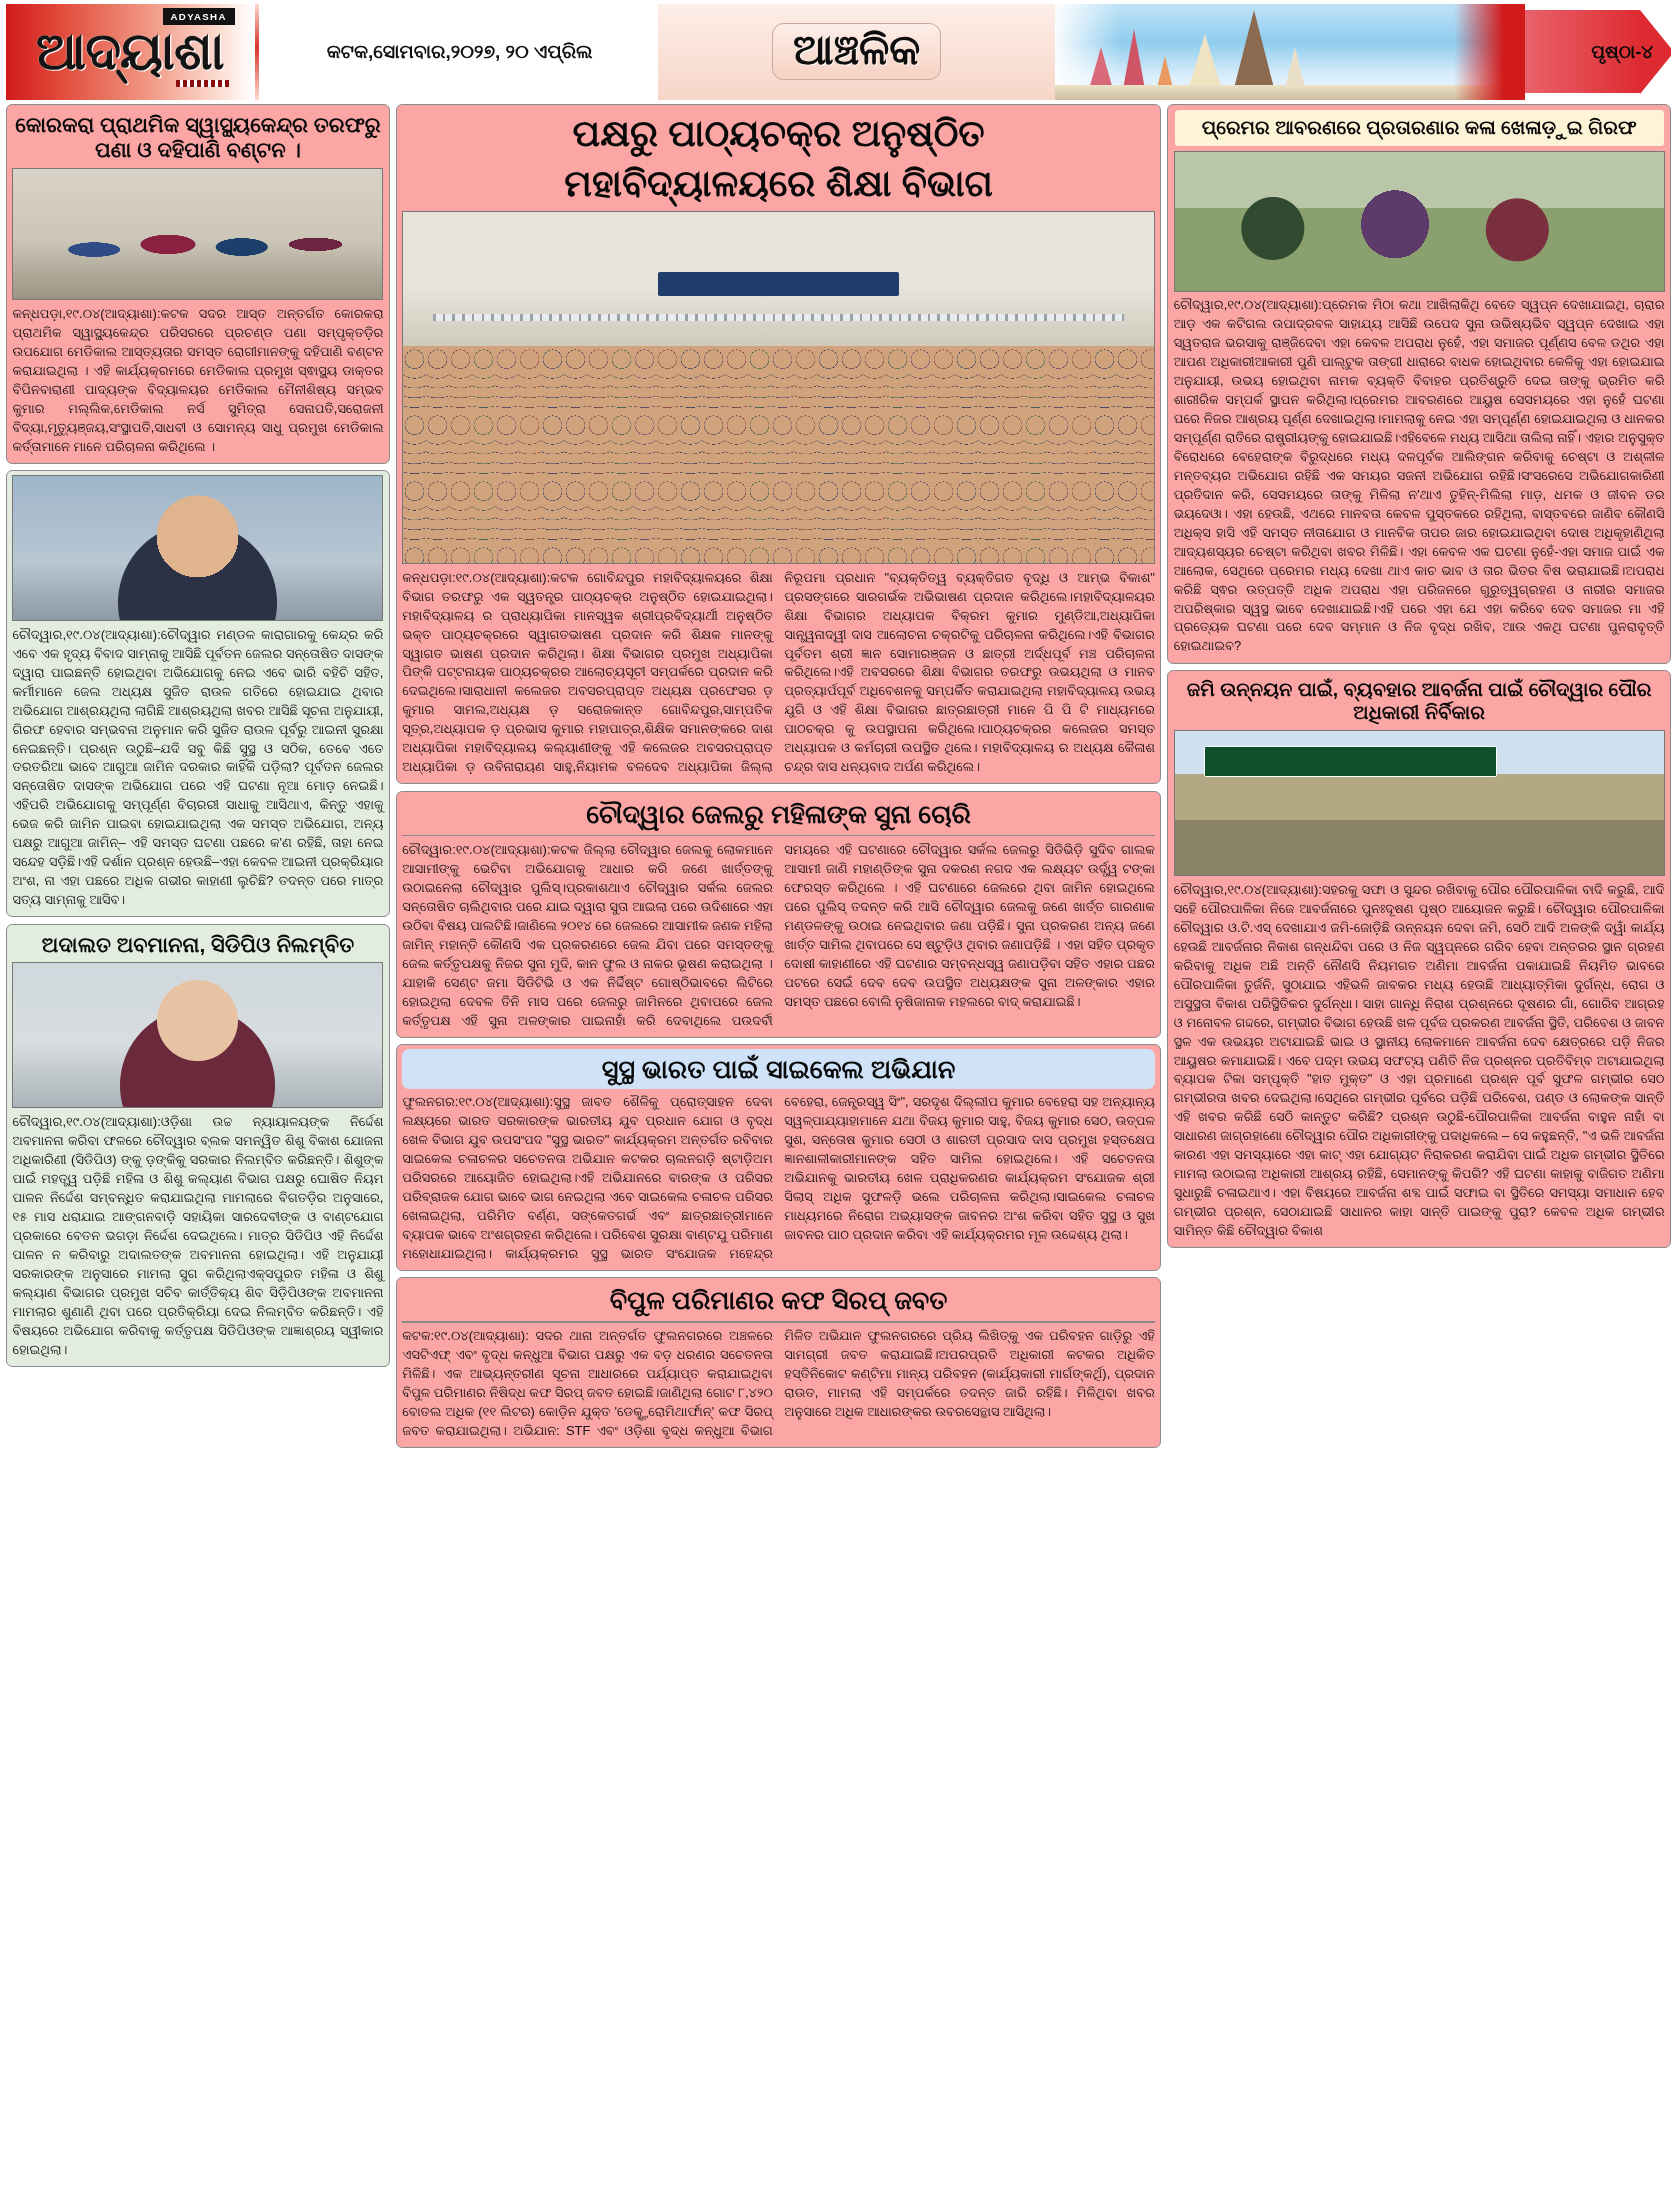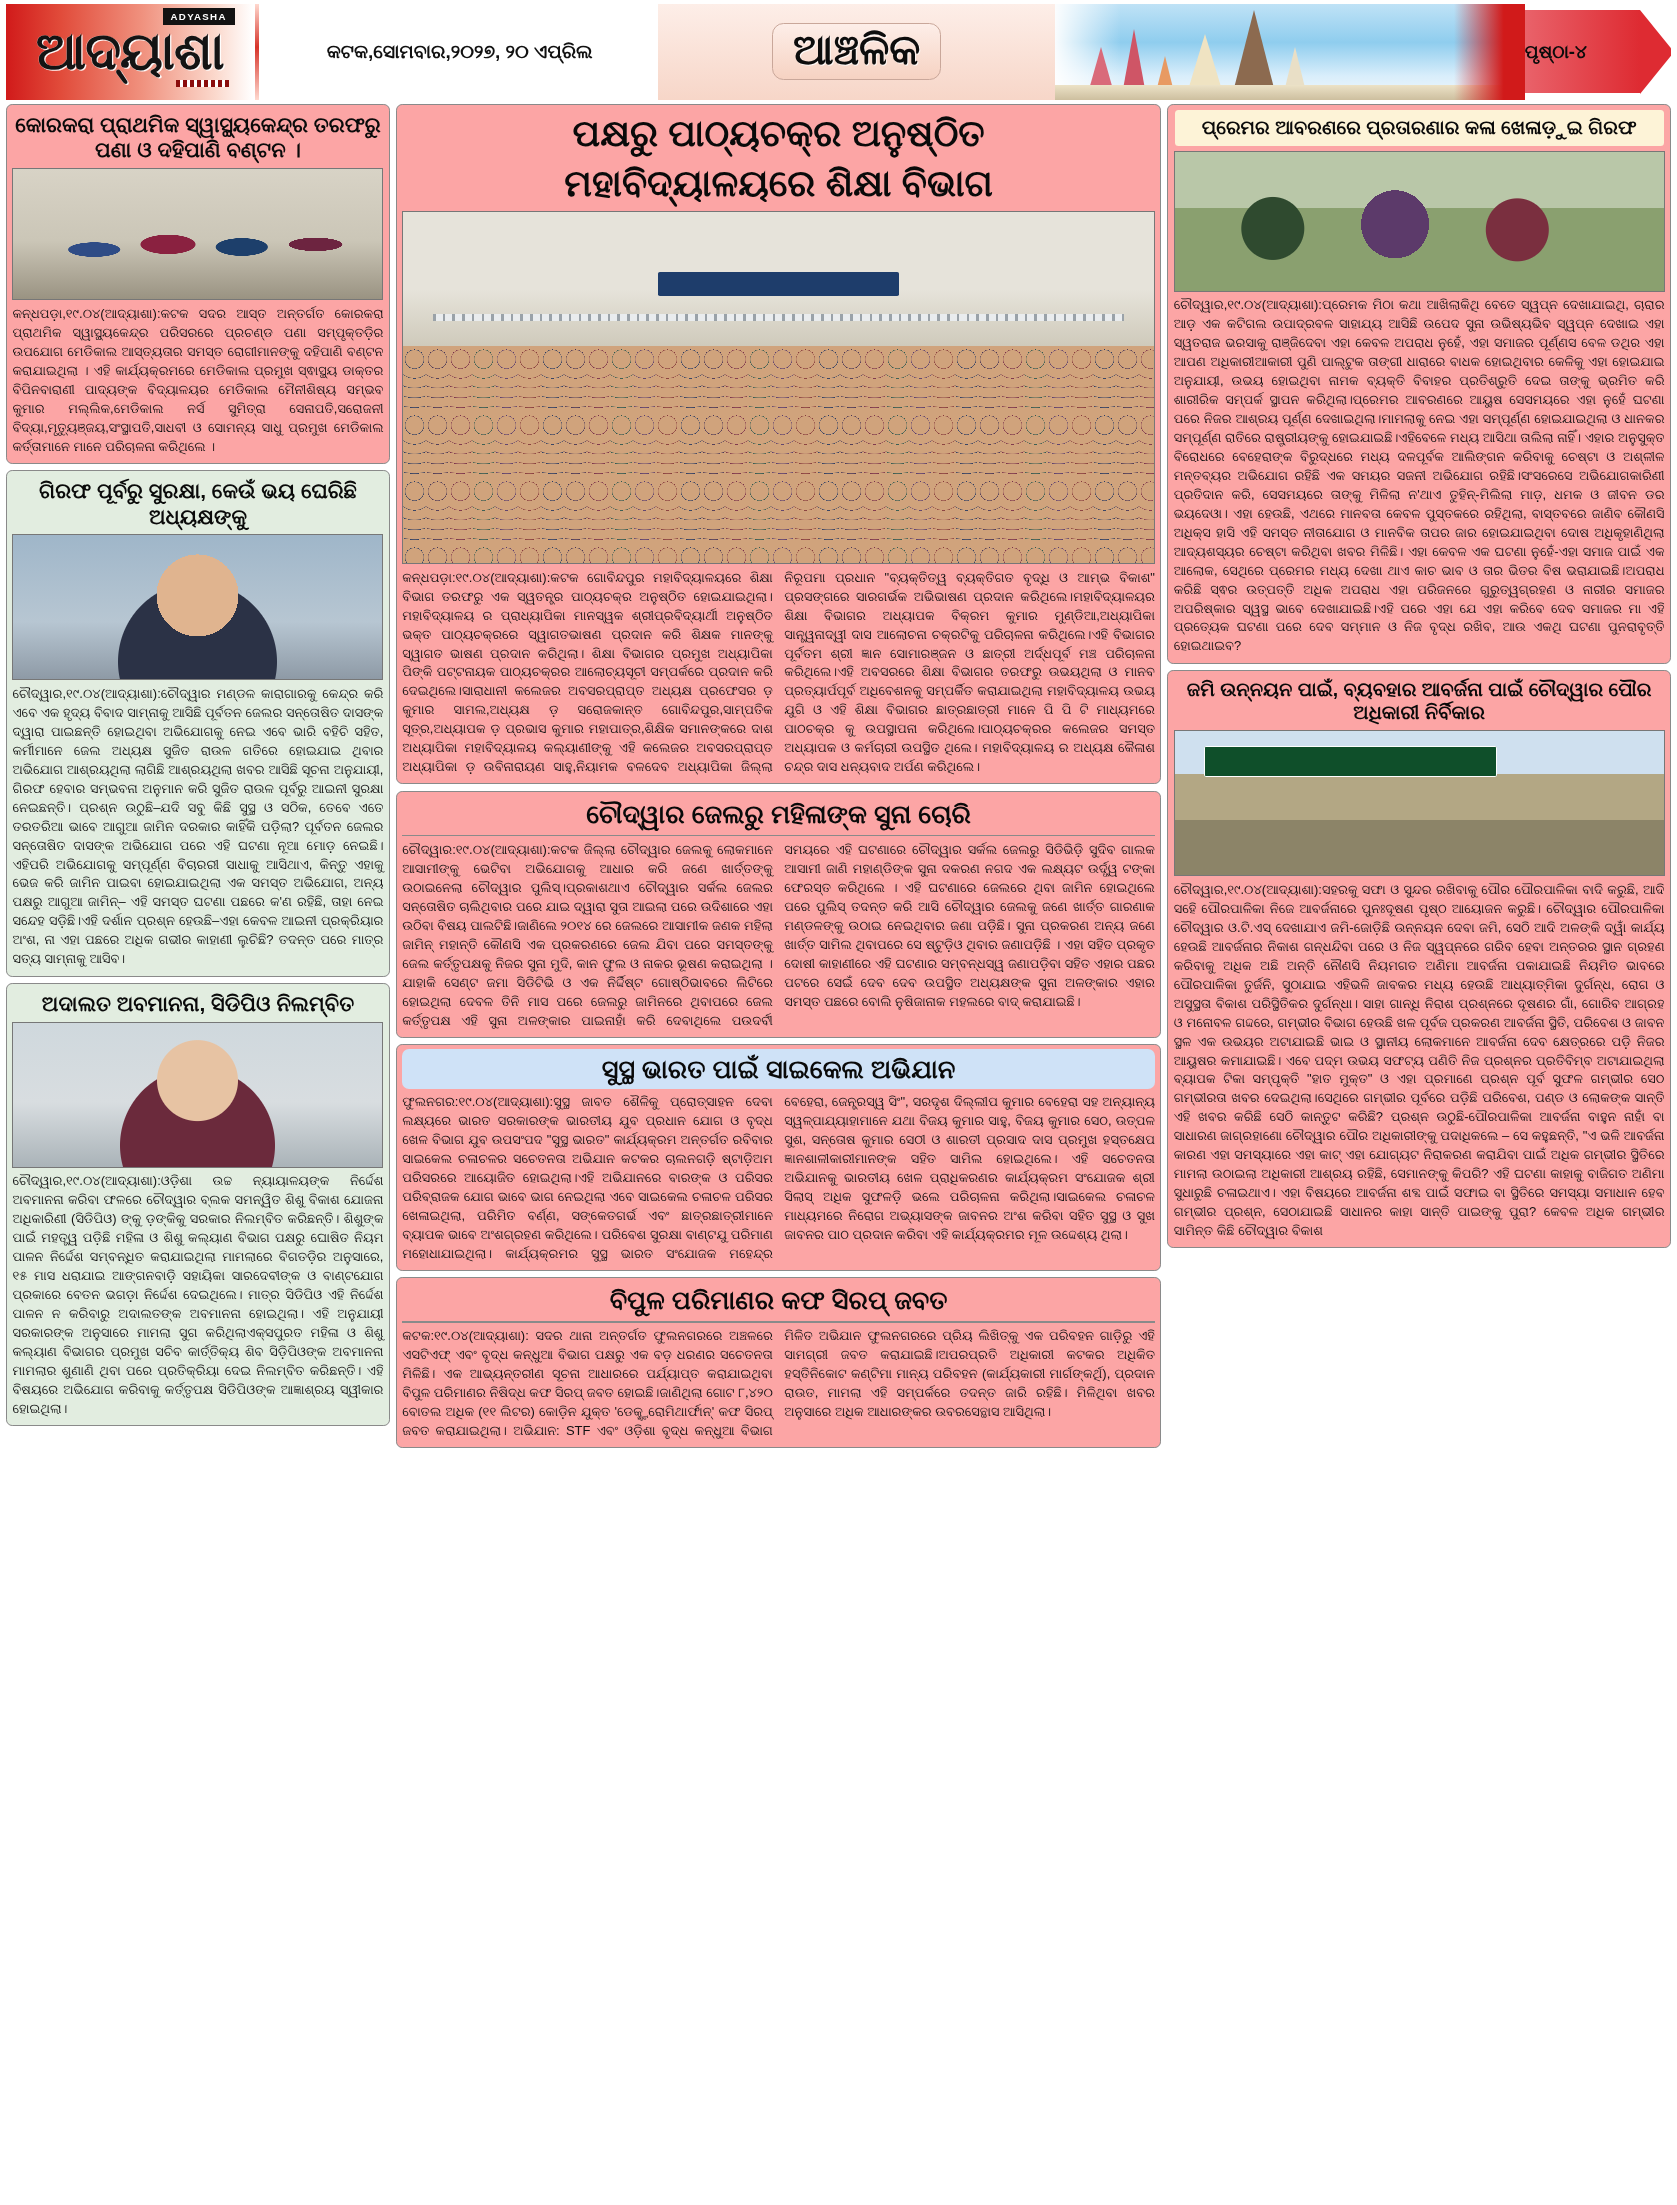--- a/index.html
+++ b/index.html
@@ -132,21 +132,21 @@
     position:absolute; left:0; right:0; bottom:0; height: 15px;
     background: linear-gradient(180deg,#ece2c7,#cdbf9f);
   }
   .mh-temple-fade-r {
     position:absolute; top:0; right:0; bottom:0; width: 71px;
     background: linear-gradient(90deg, rgba(220,30,30,0) 0%, #d11a1a 70%);
   }
   .mh-page-no {
     flex: 0 0 146px;
     position: relative;
-    display: flex; align-items: center; justify-content: flex-start;
+    display: flex; align-items: center; justify-content: flex-end;
     background: #ffffff;
   }
   .mh-page-chevron {
     position: absolute; left: 0; top: 6.2px; bottom: 6.2px; right: 31px;
     background: linear-gradient(90deg,#e9626a,#de2b32);
   }
   .mh-page-chevron:after {
     content: ""; position: absolute; left: 100%; top: 0; bottom: 0; width: 0; height: 0;
     border-top: 42px solid transparent; border-bottom: 42px solid transparent;
     border-left: 34px solid #de2b32;
@@ -347,21 +347,20 @@
 
     <div class="col col-left">
 
       <div class="block plain">
         <div class="hl hl-md">କୋରକରା ପ୍ରାଥମିକ ସ୍ୱାସ୍ଥ୍ୟକେନ୍ଦ୍ର ତରଫରୁ ପଣା ଓ ଦହିପାଣି ବଣ୍ଟନ ।</div>
         <div class="photo photo-clinic"></div>
         <div class="body-text">କନ୍ଧପଡ଼ା,୧୯.୦୪(ଆଦ୍ୟାଶା):କଟକ ସଦର ଆସ୍ତ ଅନ୍ତର୍ଗତ କୋରକରା ପ୍ରାଥମିକ ସ୍ୱାସ୍ଥ୍ୟକେନ୍ଦ୍ର ପରିସରରେ ପ୍ରଚଣ୍ଡ ପଣା ସମ୍ପୃକ୍ତଡ଼ିର ଉପଯୋଗ ମେଡିକାଲ ଆସ୍ତ୍ୟତାର ସମସ୍ତ ରୋଗୀମାନଙ୍କୁ ଦହିପାଣି ବଣ୍ଟନ କରାଯାଇଥିଲା । ଏହି କାର୍ଯ୍ୟକ୍ରମରେ ମେଡିକାଲ ପ୍ରମୁଖ ସ୍ଵାସ୍ଥ୍ୟ ଡାକ୍ତର ବିପିନବାରାଣୀ ପାଦ୍ୟଙ୍କ ବିଦ୍ୟାଳୟର ମେଡିକାଲ ମୈନୀଶିଷ୍ୟ ସମ୍ଭବ କୁମାର ମଲ୍ଲିକ,ମେଡିକାଲ ନର୍ସ ସୁମିତ୍ରା ସେନାପତି,ସରୋଜନୀ ବିଦ୍ୟା,ମୃତ୍ୟୁଞ୍ଜୟ,ସଂସ୍ଥାପତି,ସାଧବୀ ଓ ସୋମନ୍ୟ ସାଧୁ ପ୍ରମୁଖ ମେଡିକାଲ କର୍ତ୍ତାମାନେ ମାନେ ପରିଚାଳନା କରିଥିଲେ ।</div>
       </div>
 
       <div class="block green">
-        <div class="hl hl-md">ଗିରଫ ପୂର୍ବରୁ ସୁରକ୍ଷା, କେଉଁ ଭୟ ଘେରିଛି ଅଧ୍ୟକ୍ଷଙ୍କୁ</div>
         <div class="photo photo-portrait"></div>
         <div class="body-text">ଚୌଦ୍ୱାର,୧୯.୦୪(ଆଦ୍ୟାଶା):ଚୌଦ୍ୱାର ମଣ୍ଡଳ କାରାଗାରକୁ କେନ୍ଦ୍ର କରି ଏବେ ଏକ ହୃଦ୍ୟ ବିବାଦ ସାମ୍ନାକୁ ଆସିଛି ପୂର୍ବତନ ଜେଲର ସନ୍ତୋଷିତ ଦାସଙ୍କ ଦ୍ୱାରା ପାଇଛନ୍ତି ହୋଇଥିବା ଅଭିଯୋଗକୁ ନେଇ ଏବେ ଭାରି ବହିଚି ସହିତ, କର୍ମୀମାନେ ଜେଲ ଅଧ୍ୟକ୍ଷ ସୁଜିତ ରାଉଳ ଗତିରେ ହୋଇଯାଇ ଥିବାର ଅଭିଯୋଗ ଆଶ୍ରୟଥିଲା ଲାଗିଛି ଆଶ୍ରୟଥିଲା ଖବର ଆସିଛି ସୂଚନା ଅନୁଯାୟୀ, ଗିରଫ ହେବାର ସମ୍ଭବନା ଅନୁମାନ କରି ସୁଜିତ ରାଉଳ ପୂର୍ବରୁ ଆଇନୀ ସୁରକ୍ଷା ନେଇଛନ୍ତି। ପ୍ରଶ୍ନ ଉଠୁଛି–ଯଦି ସବୁ କିଛି ସୁସ୍ଥ ଓ ସଠିକ, ତେବେ ଏତେ ତରତରିଆ ଭାବେ ଆଗୁଆ ଜାମିନ ଦରକାର କାହିଁକି ପଡ଼ିଲା? ପୂର୍ବତନ ଜେଲର ସନ୍ତୋଷିତ ଦାସଙ୍କ ଅଭିଯୋଗ ପରେ ଏହି ଘଟଣା ନୂଆ ମୋଡ଼ ନେଇଛି। ଏହିପରି ଅଭିଯୋଗକୁ ସମ୍ପୂର୍ଣ୍ଣ ବିଚାରରୀ ସାଧାକୁ ଆସିଥାଏ, କିନ୍ତୁ ଏହାକୁ ଭେଜ କରି ଜାମିନ ପାଇବା ହୋଇଯାଇଥିଲା ଏକ ସମସ୍ତ ଅଭିଯୋଗ, ଅନ୍ୟ ପକ୍ଷରୁ ଆଗୁଆ ଜାମିନ୍– ଏହି ସମସ୍ତ ଘଟଣା ପଛରେ କ'ଣ ରହିଛି, ତାହା ନେଇ ସନ୍ଦେହ ସଡ଼ିଛି।ଏହି ଦର୍ଶାନ ପ୍ରଶ୍ନ ହେଉଛି–ଏହା କେବଳ ଆଇନୀ ପ୍ରକ୍ରିୟାର ଅଂଶ, ନା ଏହା ପଛରେ ଅଧିକ ଗଭୀର କାହାଣୀ ଲୁଚିଛି? ତଦନ୍ତ ପରେ ମାତ୍ର ସତ୍ୟ ସାମ୍ନାକୁ ଆସିବ।</div>
       </div>
 
       <div class="block green">
         <div class="hl hl-md">ଅଦାଲତ ଅବମାନନା, ସିଡିପିଓ ନିଲମ୍ବିତ</div>
         <div class="photo photo-woman"></div>
         <div class="body-text">ଚୌଦ୍ୱାର,୧୯.୦୪(ଆଦ୍ୟାଶା):ଓଡ଼ିଶା ଉଚ୍ଚ ନ୍ୟାୟାଳୟଙ୍କ ନିର୍ଦ୍ଦେଶ ଅବମାନନା କରିବା ଫଳରେ ଚୌଦ୍ୱାର ବ୍ଲକ ସମନ୍ୱିତ ଶିଶୁ ବିକାଶ ଯୋଜନା ଅଧିକାରିଣୀ (ସିଡିପିଓ) ଙ୍କୁ ଡ଼ଙ୍କିକୁ ସରକାର ନିଲମ୍ବିତ କରିଛନ୍ତି। ଶିଶୁଙ୍କ ପାଇଁ ମହତ୍ତ୍ୱ ପଡ଼ିଛି ମହିଳା ଓ ଶିଶୁ କଲ୍ୟାଣ ବିଭାଗ ପକ୍ଷରୁ ଘୋଷିତ ନିୟମ ପାଳନ ନିର୍ଦ୍ଦେଶ ସମ୍ବନ୍ଧିତ କରାଯାଇଥିଲା ମାମଲାରେ ବିଗତଡ଼ିର ଅନୁସାରେ, ୧୫ ମାସ ଧରାଯାଇ ଆଙ୍ଗନବାଡ଼ି ସହାୟିକା ସାରଦେବୀଙ୍କ ଓ ବାଣ୍ଟଯୋଗ ପ୍ରକାରେ ବେତନ ଭଗଡ଼ା ନିର୍ଦ୍ଦେଶ ଦେଇଥିଲେ। ମାତ୍ର ସିଡିପିଓ ଏହି ନିର୍ଦ୍ଦେଶ ପାଳନ ନ କରିବାରୁ ଅଦାଲତଙ୍କ ଅବମାନନା ହୋଇଥିଲା। ଏହି ଅନୁଯାୟୀ ସରକାରଙ୍କ ଅନୁସାରେ ମାମଲା ସୁଗ କରିଥିଲାଏକ୍ସପୁରତ ମହିଳା ଓ ଶିଶୁ କଲ୍ୟାଣ ବିଭାଗର ପ୍ରମୁଖ ସଚିବ କାର୍ତ୍ତିକ୍ୟ ଶିବ ସିଡ଼ିପିଓଙ୍କ ଅବମାନନା ମାମଲାର ଶୁଣାଣି ଥିବା ପରେ ପ୍ରତିକ୍ରିୟା ଦେଇ ନିଲମ୍ବିତ କରିଛନ୍ତି। ଏହି ବିଷୟରେ ଅଭିଯୋଗ କରିବାକୁ କର୍ତ୍ତୃପକ୍ଷ ସିଡିପିଓଙ୍କ ଆଜ୍ଞାଶ୍ରୟ ସ୍ୱୀକାର ହୋଇଥିଲା।</div>
       </div>
 

